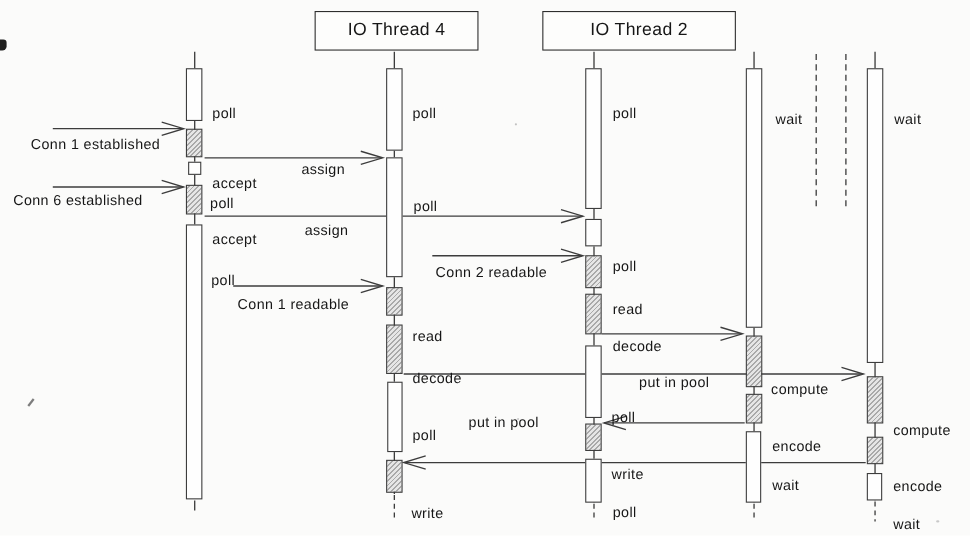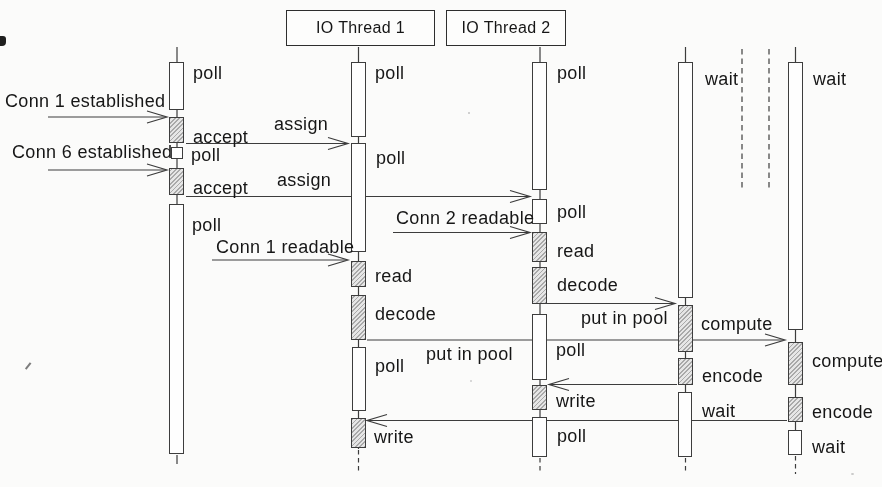--- a/index.html
+++ b/index.html
@@ -15,22 +15,22 @@
     display:flex; align-items:center; justify-content:center;
     font-size:16px; letter-spacing:.35px; white-space:nowrap;
   }
   .bar { position:absolute; z-index:2; box-sizing:border-box; border:1.3px solid #3d3d3d; }
   .open { background:#fefefe; }
   .busy {
     background:repeating-linear-gradient(315deg,
       #a9a9a9 0px, #a9a9a9 1.2px, #e6e6e6 1.2px, #e6e6e6 3.1px);
   }
   .lbl {
-    position:absolute; z-index:3; font-size:18px; letter-spacing:.35px;
-    line-height:1.05; white-space:nowrap;
+    position:absolute; z-index:3; font-size:13px; letter-spacing:.35px;
+    line-height:1.05; white-space:nowrap;margin-top:32px;
   }
   .artifact { position:absolute; z-index:4; }
 </style>
 </head>
 <body>
 
 <div class="stage">
 
   <svg class="layer" width="882" height="487" viewBox="0 0 882 487">
     <g stroke="#3c3c3c" stroke-width="1.2" fill="none">
@@ -85,23 +85,23 @@
         <polyline points="569,378.5 549,384.5 569,390.5"></polyline>
       </g>
       <g>
         <line x1="368" y1="420.5" x2="787" y2="420.5"></line>
         <polyline points="387,414.5 367,420.5 387,426.5"></polyline>
       </g>
     </g>
   </svg>
 
   <div class="hdr" style="left:286px;top:10px;width:149px;height:36px">
-    <span>IO Thread 1</span>
+    <span>IO Thread 4</span>
   </div>
-  <div class="hdr" style="left:446px;top:10px;width:120px;height:36px">
+  <div class="hdr" style="left:493px;top:10px;width:176px;height:36px">
     <span>IO Thread 2</span>
   </div>
 
   <div class="bar open" style="left:169px;top:62px;width:15px;height:48px"></div>
   <div class="bar busy" style="left:169px;top:117px;width:15px;height:26px"></div>
   <div class="bar open" style="left:171px;top:147px;width:12px;height:12px"></div>
   <div class="bar busy" style="left:169px;top:168px;width:15px;height:27px"></div>
   <div class="bar open" style="left:169px;top:204px;width:15px;height:250px"></div>
 
   <div class="bar open" style="left:351px;top:62px;width:15px;height:75px"></div>
@@ -153,21 +153,21 @@
   <div class="lbl" style="left:705px;top:70px">wait</div>
   <div class="lbl" style="left:701px;top:315px">compute</div>
   <div class="lbl" style="left:702px;top:367px">encode</div>
   <div class="lbl" style="left:702px;top:402px">wait</div>
 
   <div class="lbl" style="left:813px;top:70px">wait</div>
   <div class="lbl" style="left:812px;top:352px">compute</div>
   <div class="lbl" style="left:812px;top:403px">encode</div>
   <div class="lbl" style="left:812px;top:438px">wait</div>
 
-  <div class="lbl" style="left:5px;top:92px">Conn 1 established</div>
+  <div class="lbl" style="left:28px;top:92px">Conn 1 established</div>
   <div class="lbl" style="left:12px;top:143px">Conn 6 established</div>
   <div class="lbl" style="left:274px;top:115px">assign</div>
   <div class="lbl" style="left:277px;top:171px">assign</div>
   <div class="lbl" style="left:396px;top:209px">Conn 2 readable</div>
   <div class="lbl" style="left:216px;top:238px">Conn 1 readable</div>
   <div class="lbl" style="left:581px;top:309px">put in pool</div>
   <div class="lbl" style="left:426px;top:345px">put in pool</div>
 
   <div class="artifact" style="left:0;top:36px;width:6px;height:10px;background:#1f1f1f;border-radius:0 3px 4px 0"></div>
   <div class="artifact" style="left:24px;top:365px;width:8px;height:1.6px;background:#7d7d7d;transform:rotate(-52deg)"></div>

